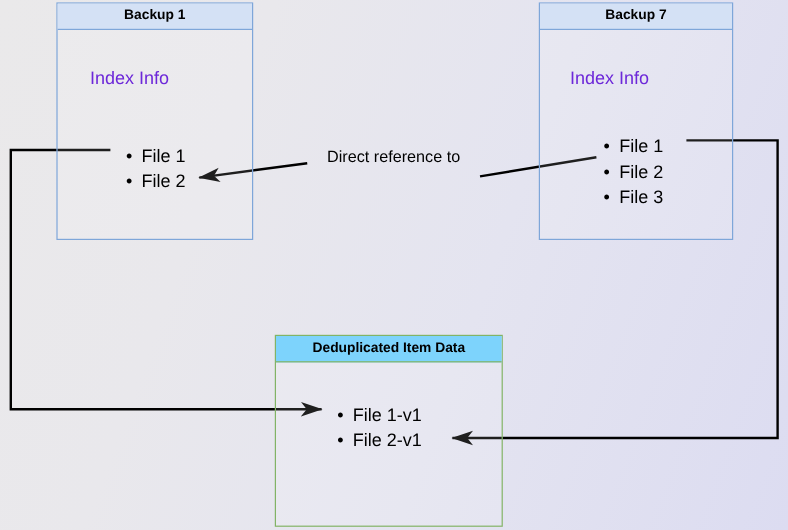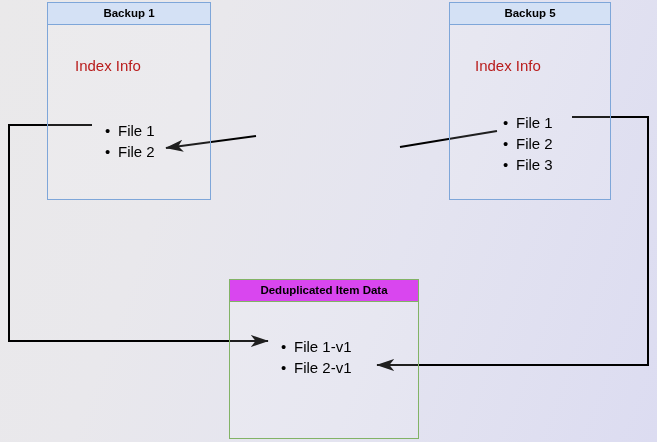--- a/index.html
+++ b/index.html
@@ -39,21 +39,21 @@
     background: #d4e1f5;
     border-bottom: 1.5px solid #7ea6d9;
   }
   .node .node-body {
     position: relative;
     height: calc(100% - 22px);
   }
   .node-subtitle {
     position: absolute;
     font-size: 15px;
-    color: #b91c1c;
+    color: #6d28d9;
     white-space: nowrap;
   }
   ul.file-list {
     position: absolute;
     margin: 2px;
     padding: 0 0 0 16px;
     list-style: none;
   }
   ul.file-list li {
     position: relative;
@@ -69,21 +69,21 @@
     top: 0;
     font-size: 15px;
     line-height: 21px;
   }
 
   
   .node.green {
     border-color: #82b366;
   }
   .node.green .node-header {
-    background: #d946ef;
+    background: #7dd3fc;
     border-bottom-color: #82b366;
   }
 
   
   #backup1 { left: 47px;  top: 2px;  width: 164px; height: 198px; }
   #backup2 { left: 449px; top: 2px;  width: 162px; height: 198px; }
   #dedup   { left: 229px; top: 279px; width: 190px; height: 160px; }
 
   #backup1 .node-subtitle { left: 27px; top: 32px; }
   #backup2 .node-subtitle { left: 25px; top: 32px; }
@@ -141,21 +141,21 @@
     <div class="node-body">
       <div class="node-subtitle">Index Info</div>
       <ul class="file-list">
         <li>File 1</li>
         <li>File 2</li>
       </ul>
     </div>
   </div>
 
   <div class="node" id="backup2">
-    <div class="node-header">Backup 5</div>
+    <div class="node-header">Backup 7</div>
     <div class="node-body">
       <div class="node-subtitle">Index Info</div>
       <ul class="file-list">
         <li>File 1</li>
         <li>File 2</li>
         <li>File 3</li>
       </ul>
     </div>
   </div>
 
@@ -163,15 +163,16 @@
     <div class="node-header">Deduplicated Item Data</div>
     <div class="node-body">
       <ul class="file-list">
         <li>File 1-v1</li>
         <li>File 2-v1</li>
       </ul>
     </div>
   </div>
 
   <div id="center-label">
+    <div>Direct reference to</div>
   </div>
 
 </div>
 
 </body></html>

